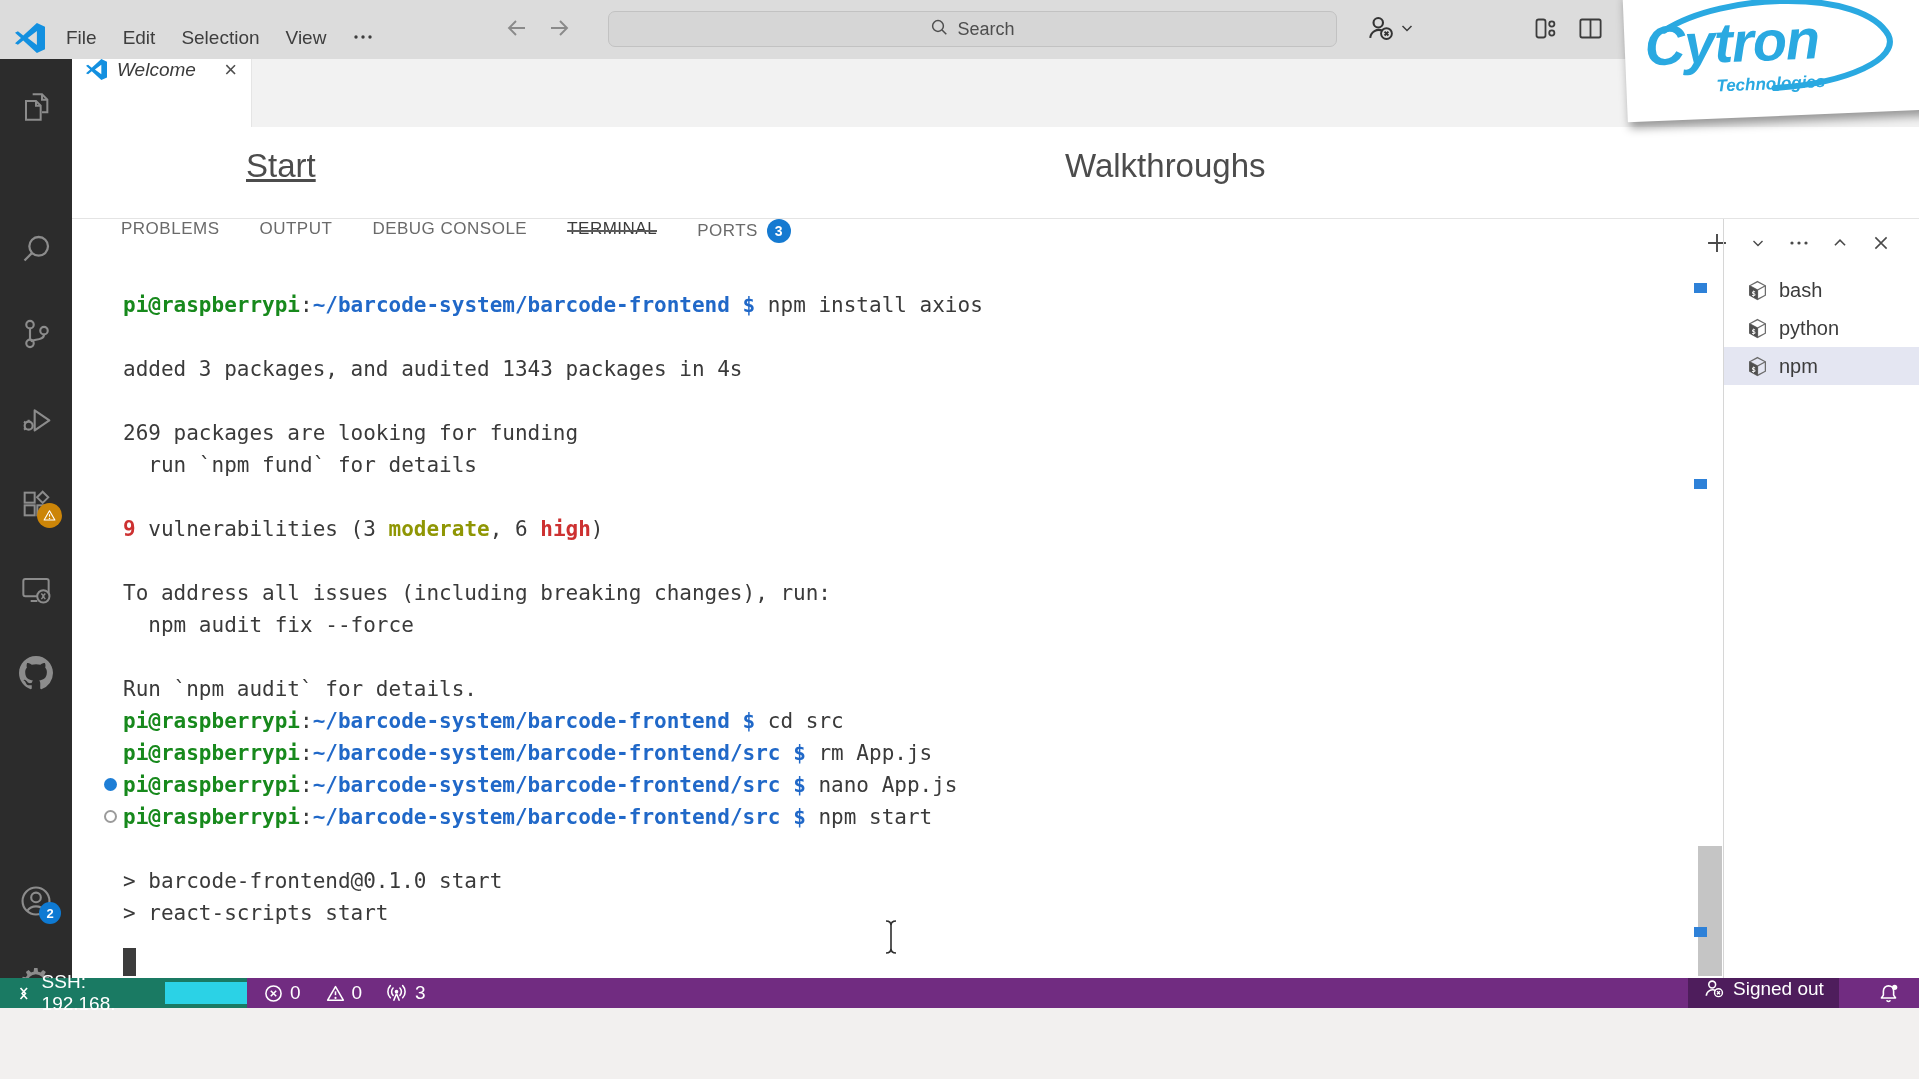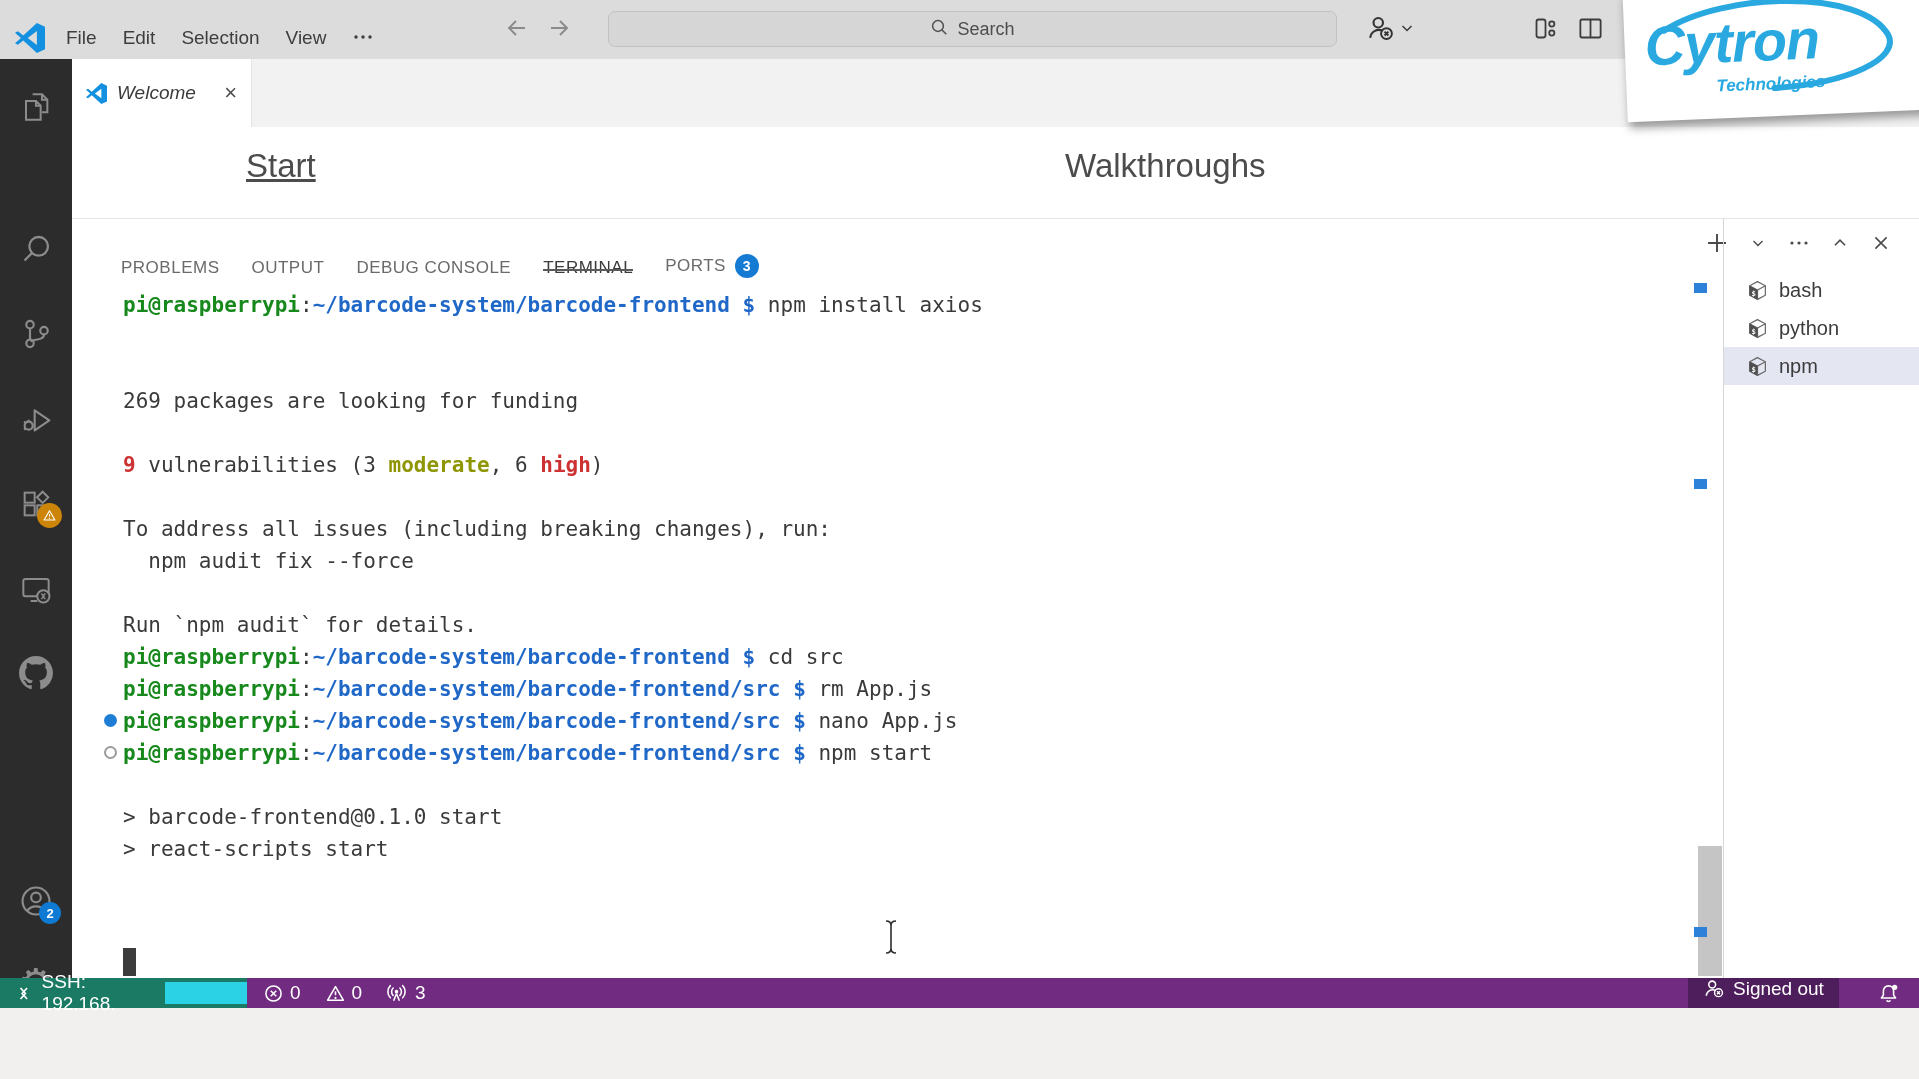--- a/index.html
+++ b/index.html
@@ -24,33 +24,33 @@
       align-items:center;justify-content:center;}
   .ab .badge-warn{position:absolute;right:-8px;bottom:-6px;width:25px;height:25px;border-radius:50%;
       background:#cc8508;color:#fff;font-size:13px;display:flex;align-items:center;justify-content:center;}
   .ab .badge-num{position:absolute;right:-7px;bottom:-5px;width:22px;height:22px;border-radius:50%;
       background:#0e7ad3;color:#fff;font-size:13px;font-weight:bold;display:flex;align-items:center;justify-content:center;}
   .gear-glyph{font-family:"DejaVu Sans",sans-serif;font-size:40px;color:#8c8c8c;line-height:1;}
 
   
   .tabbar{position:absolute;left:72px;top:59px;right:0;height:68px;background:#f2f2f2;}
   .tab-active{position:absolute;left:0;top:0;width:180px;height:68px;background:#fff;display:flex;
-              align-items:center;padding:0 14px;box-sizing:border-box;gap:10px;border-right:1px solid #e5e5e5;}
+              align-items:flex-start;padding:0 14px;box-sizing:border-box;gap:10px;border-right:1px solid #e5e5e5;}
   .tab-label{font-style:italic;font-size:19px;color:#3b3b3b;}
   .tab-close{margin-left:auto;font-size:22px;color:#4f4f4f;line-height:1;}
 
   
   .welcome{position:absolute;left:72px;top:127px;right:0;height:91px;background:#fff;}
   .w-head{position:absolute;top:20px;font-size:33px;font-weight:300;color:#4c4c4c;}
   .w-start{left:174px;text-decoration:underline;}
   .w-walk{left:993px;}
 
   
   .panel{position:absolute;left:72px;top:218px;right:0;height:760px;background:#fff;border-top:1px solid #e4e4e4;box-sizing:border-box;}
-  .panel-tabs{position:absolute;left:49px;top:11px;height:48px;display:flex;gap:32px;align-items:flex-end;}
+  .panel-tabs{position:absolute;left:49px;top:0;height:48px;display:flex;gap:40px;align-items:flex-start;}
   .ptab{font-size:17px;letter-spacing:.5px;color:#6a6a6a;position:relative;display:flex;align-items:center;gap:9px;}
   .ptab.active{color:#3b3b3b;}
   .ptab.active::after{content:"";position:absolute;left:0;right:0;bottom:7px;height:2px;background:#5a5a5a;}
   .pbadge{width:24px;height:24px;border-radius:50%;background:#157ad1;color:#fff;font-size:14px;font-weight:bold;
           display:flex;align-items:center;justify-content:center;}
   .panel-actions{position:absolute;right:26px;top:0;height:48px;display:flex;gap:17px;align-items:center;}
   .pa{display:flex;align-items:center;justify-content:center;width:24px;height:24px;}
 
   
   .term{position:absolute;left:32px;top:70px;width:1560px;}
@@ -294,22 +294,24 @@
       <span class="pa">
         <svg width="18" height="18" viewBox="0 0 16 16">
             <path d="M3 3l10 10M13 3 3 13" stroke="#4a4a4a" stroke-width="1.4"></path>
           </svg>
         </span>
     </div>
 
     <div class="term">
         <div class="term-line"><span class="sg g">pi@raspberrypi</span><span class="sg d">:</span><span class="sg b">~/barcode-system/barcode-frontend</span><span class="sg d"> </span><span class="sg b">$</span><span class="sg d"> npm install axios</span></div>
         <div class="term-line"></div>
+        <div class="term-line"><span class="sg d">added 3 packages, and audited 1343 packages in 4s</span></div>
         <div class="term-line"></div>
         <div class="term-line"><span class="sg d">269 packages are looking for funding</span></div>
+        <div class="term-line"><span class="sg d">  run `npm fund` for details</span></div>
         <div class="term-line"></div>
         <div class="term-line"><span class="sg r">9</span><span class="sg d"> vulnerabilities (3 </span><span class="sg o">moderate</span><span class="sg d">, 6 </span><span class="sg r">high</span><span class="sg d">)</span></div>
         <div class="term-line"></div>
         <div class="term-line"><span class="sg d">To address all issues (including breaking changes), run:</span></div>
         <div class="term-line"><span class="sg d">  npm audit fix --force</span></div>
         <div class="term-line"></div>
         <div class="term-line"><span class="sg d">Run `npm audit` for details.</span></div>
         <div class="term-line"><span class="sg g">pi@raspberrypi</span><span class="sg d">:</span><span class="sg b">~/barcode-system/barcode-frontend</span><span class="sg d"> </span><span class="sg b">$</span><span class="sg d"> cd src</span></div>
         <div class="term-line"><span class="sg g">pi@raspberrypi</span><span class="sg d">:</span><span class="sg b">~/barcode-system/barcode-frontend/src</span><span class="sg d"> </span><span class="sg b">$</span><span class="sg d"> rm App.js</span></div>
         <div class="term-line"><span class="term-marker blue"></span><span class="sg g">pi@raspberrypi</span><span class="sg d">:</span><span class="sg b">~/barcode-system/barcode-frontend/src</span><span class="sg d"> </span><span class="sg b">$</span><span class="sg d"> nano App.js</span></div>

